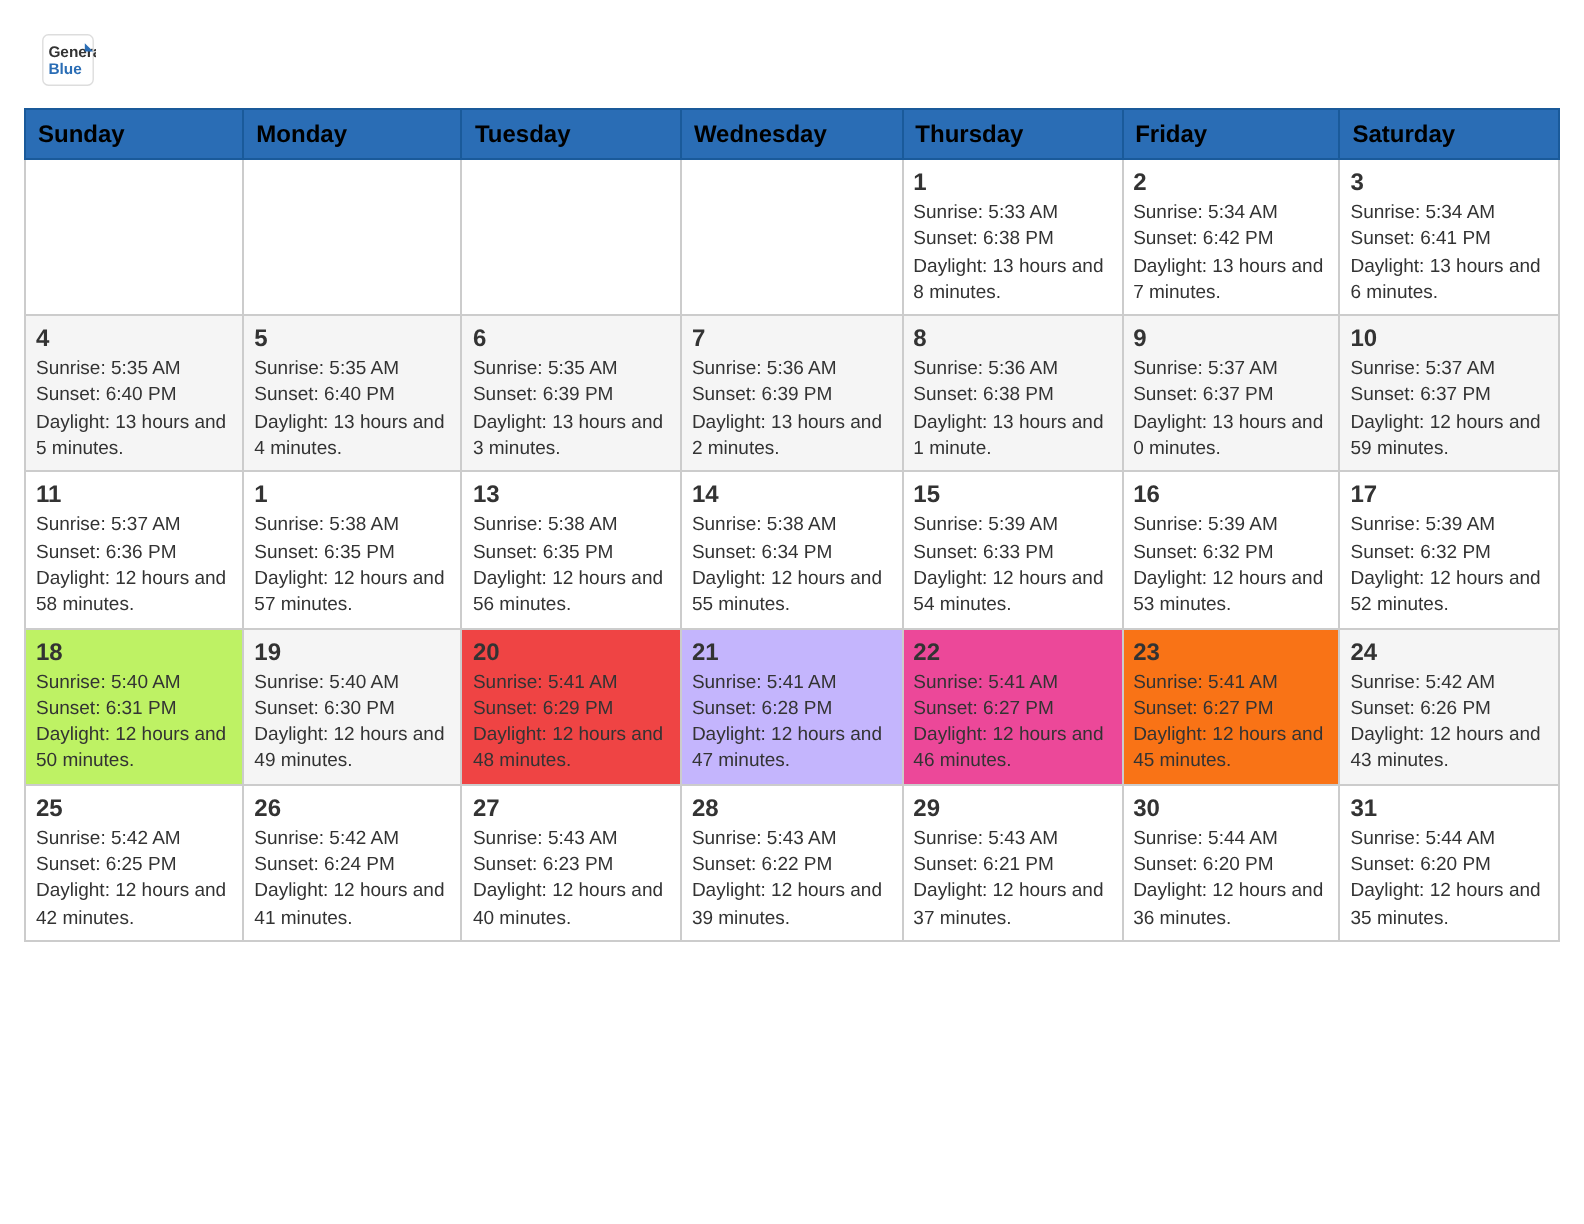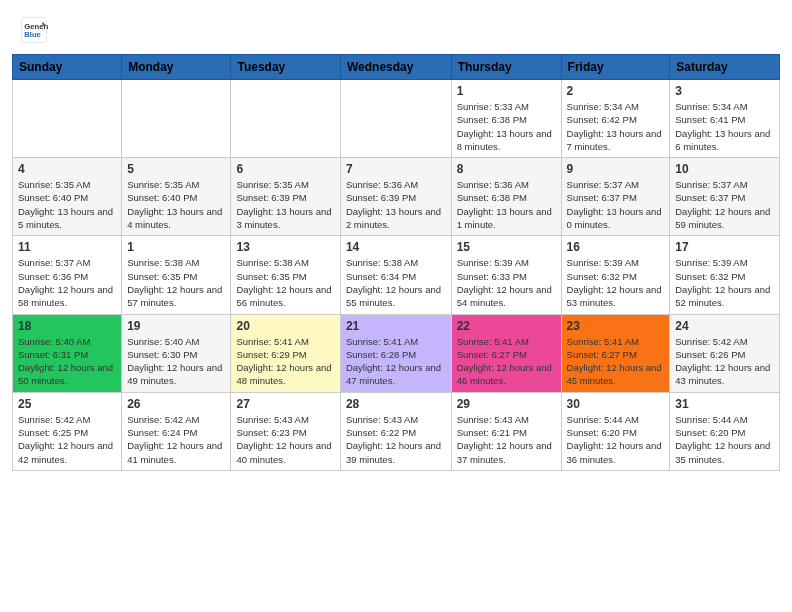--- a/index.html
+++ b/index.html
@@ -244,35 +244,35 @@
         </td>
         <td>
           <span class="day-num">17</span>
           <div class="day-info">Sunrise: 5:39 AM
 Sunset: 6:32 PM
 Daylight: 12 hours
 and 52 minutes.</div>
         </td>
       </tr>
       <tr>
-        <td style="background: #22c55e;">
+        <td style="background: #bef264;">
           <span class="day-num">18</span>
           <div class="day-info">Sunrise: 5:40 AM
 Sunset: 6:31 PM
 Daylight: 12 hours
 and 50 minutes.</div>
         </td>
         <td style="background: rgb(245, 245, 245); margin-top: 12px;">
           <span class="day-num">19</span>
           <div class="day-info">Sunrise: 5:40 AM
 Sunset: 6:30 PM
 Daylight: 12 hours
 and 49 minutes.</div>
         </td>
-        <td style="background: #fef9c3;">
+        <td style="background: #ef4444;">
           <span class="day-num">20</span>
           <div class="day-info">Sunrise: 5:41 AM
 Sunset: 6:29 PM
 Daylight: 12 hours
 and 48 minutes.</div>
         </td>
         <td style="background: #c4b5fd;">
           <span class="day-num">21</span>
           <div class="day-info">Sunrise: 5:41 AM
 Sunset: 6:28 PM

